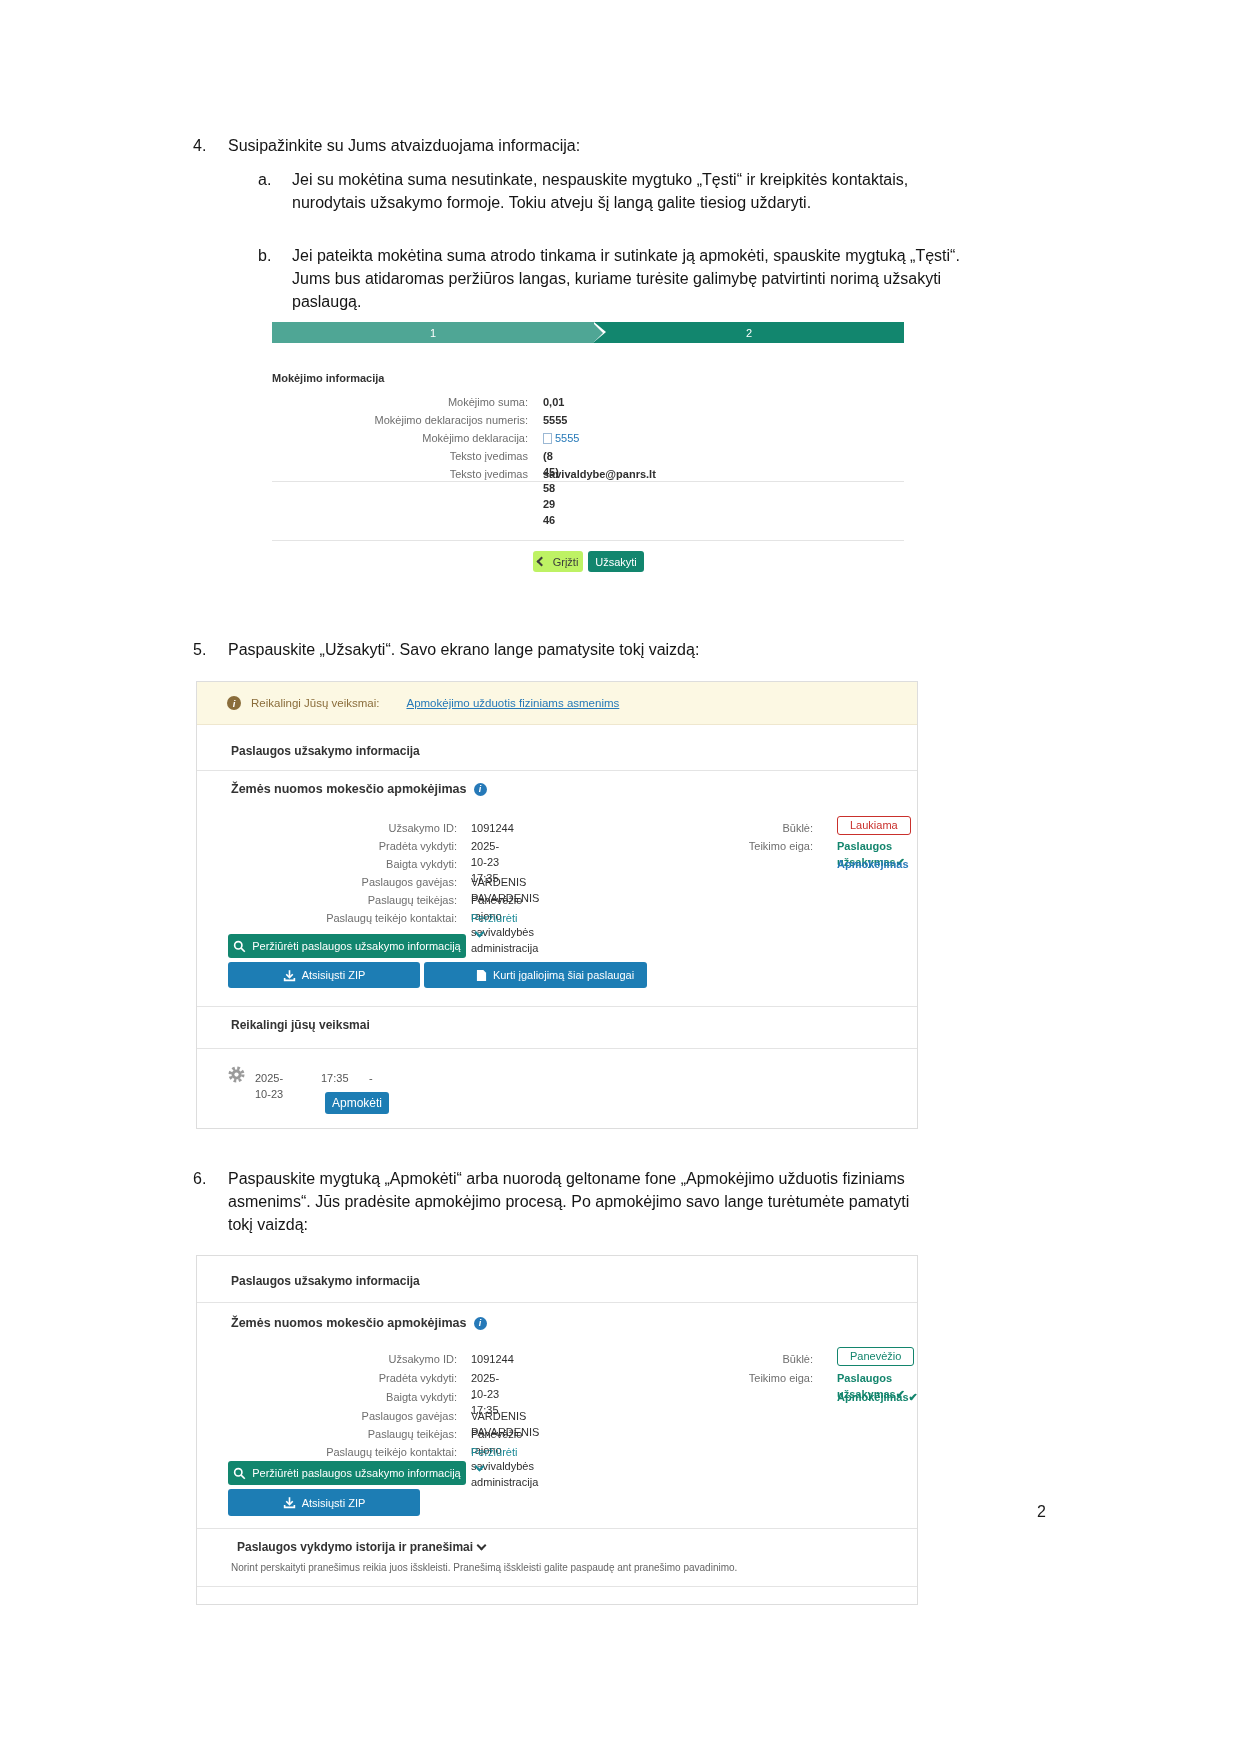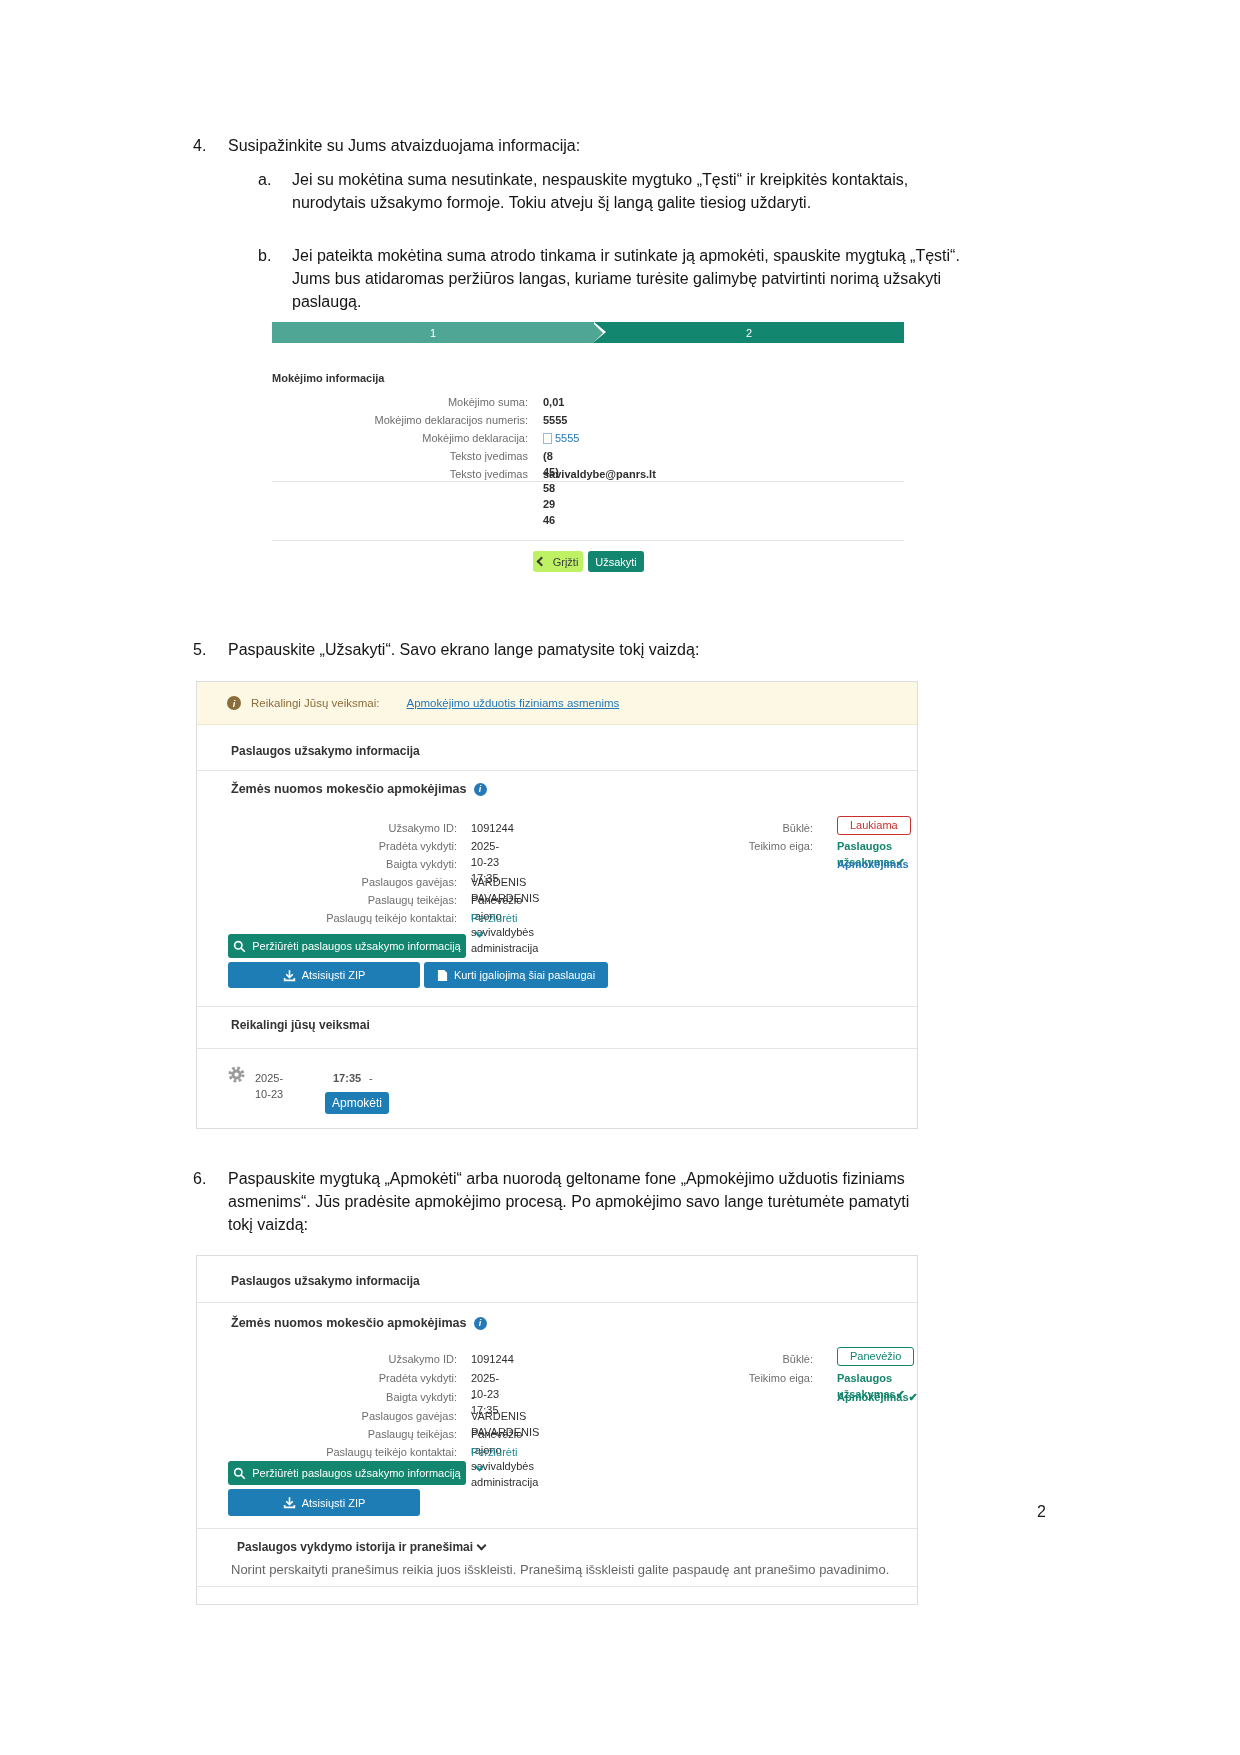--- a/index.html
+++ b/index.html
@@ -60,21 +60,21 @@
              align-items:center; justify-content:center; font-style:italic;
              margin:0 10px 0 30px; flex:0 0 14px; }
   .chev-down { display:inline-block; width:5px; height:5px;
     border-right:2px solid currentColor; border-bottom:2px solid currentColor;
     transform:rotate(45deg); margin-left:5px; vertical-align:2px; }
   .chev-left { display:inline-block; width:5px; height:5px;
     border-left:2px solid #3c3c3c; border-top:2px solid #3c3c3c;
     transform:rotate(-45deg); margin-right:2px; }
   .check { font-weight:bold; }
   .page-num { position:absolute; font-size:16px; color:#1a1a1a; }
-  .note-text { position:absolute; font-size:13px; color:#666; }
+  .note-text { position:absolute; font-size:10px; color:#666; }
   .gear { position:absolute; }
 </style>
 </head>
 <body>
 
 <div class="page">
 
   <div class="li" style="left:193px; top:134px; width:745px;">
     <div class="num">4.</div>
     <div class="txt">Susipažinkite su Jums atvaizduojama informacija:</div>
@@ -203,39 +203,39 @@
       <span>Peržiūrėti paslaugos užsakymo informaciją</span>
     </div>
     <div class="btn btn-blue" style="left:31px; top:280px; width:192px; height:26px;">
       <svg width="13" height="13" viewBox="0 0 16 16">
           <line x1="8" y1="1.5" x2="8" y2="9.5" stroke="#fff" stroke-width="2"></line>
           <polyline points="4,6.5 8,10.5 12,6.5" fill="none" stroke="#fff" stroke-width="2"></polyline>
           <polyline points="2,11 2,14 14,14 14,11" fill="none" stroke="#fff" stroke-width="2"></polyline>
         </svg>
       <span>Atsisiųsti ZIP</span>
     </div>
-    <div class="btn btn-blue" style="left:227px; top:280px; width:184px; height:26px;">
+    <div class="btn btn-blue" style="left:227px; top:280px; width:184px; height:26px;padding-left:39px;">
       <svg width="11" height="13" viewBox="0 0 12 14">
           <path d="M1 1 h7 l3 3 v9 h-10 z" fill="#fff"></path>
         </svg>
       <span>Kurti įgaliojimą šiai paslaugai</span>
     </div>
 
     <div class="divider" style="top:324px;"></div>
     <div class="sec-title" style="left:34px; top:336px;">Reikalingi jūsų veiksmai</div>
     <div class="divider" style="top:366px;"></div>
 
     <svg class="gear" style="left:31px; top:384px;" width="17" height="17" viewBox="0 0 24 24">
       <circle cx="12" cy="12" r="9" fill="none" stroke="#9b9b9b" stroke-width="4.6" stroke-dasharray="3.6 3.47"></circle>
       <circle cx="12" cy="12" r="7" fill="#9b9b9b"></circle>
       <circle cx="12" cy="12" r="3" fill="#ffffff"></circle>
     </svg>
     <div class="frow" style="top:388px;">
       <div class="fvalue" style="left:58px; color:#555;">2025-10-23</div>
-      <div class="fvalue" style="left:136px; color:#555;font-weight:bold;">17:35</div>
+      <div class="fvalue" style="left:124px; color:#555;">17:35</div>
       <div class="fvalue" style="left:172px; color:#555;">-</div>
     </div>
     <div class="btn btn-blue" style="left:128px; top:410px; width:64px; height:22px; font-size:12px;">
       <span>Apmokėti</span>
     </div>
   </div>
 
   <div class="li" style="left:193px; top:1167px; width:728px;">
     <div class="num">6.</div>
     <div class="txt" style="max-width:690px;">Paspauskite mygtuką „Apmokėti“ arba nuorodą geltoname fone „Apmokėjimo užduotis fiziniams asmenims“. Jūs pradėsite apmokėjimo procesą. Po apmokėjimo savo lange turėtumėte pamatyti tokį vaizdą:</div>

